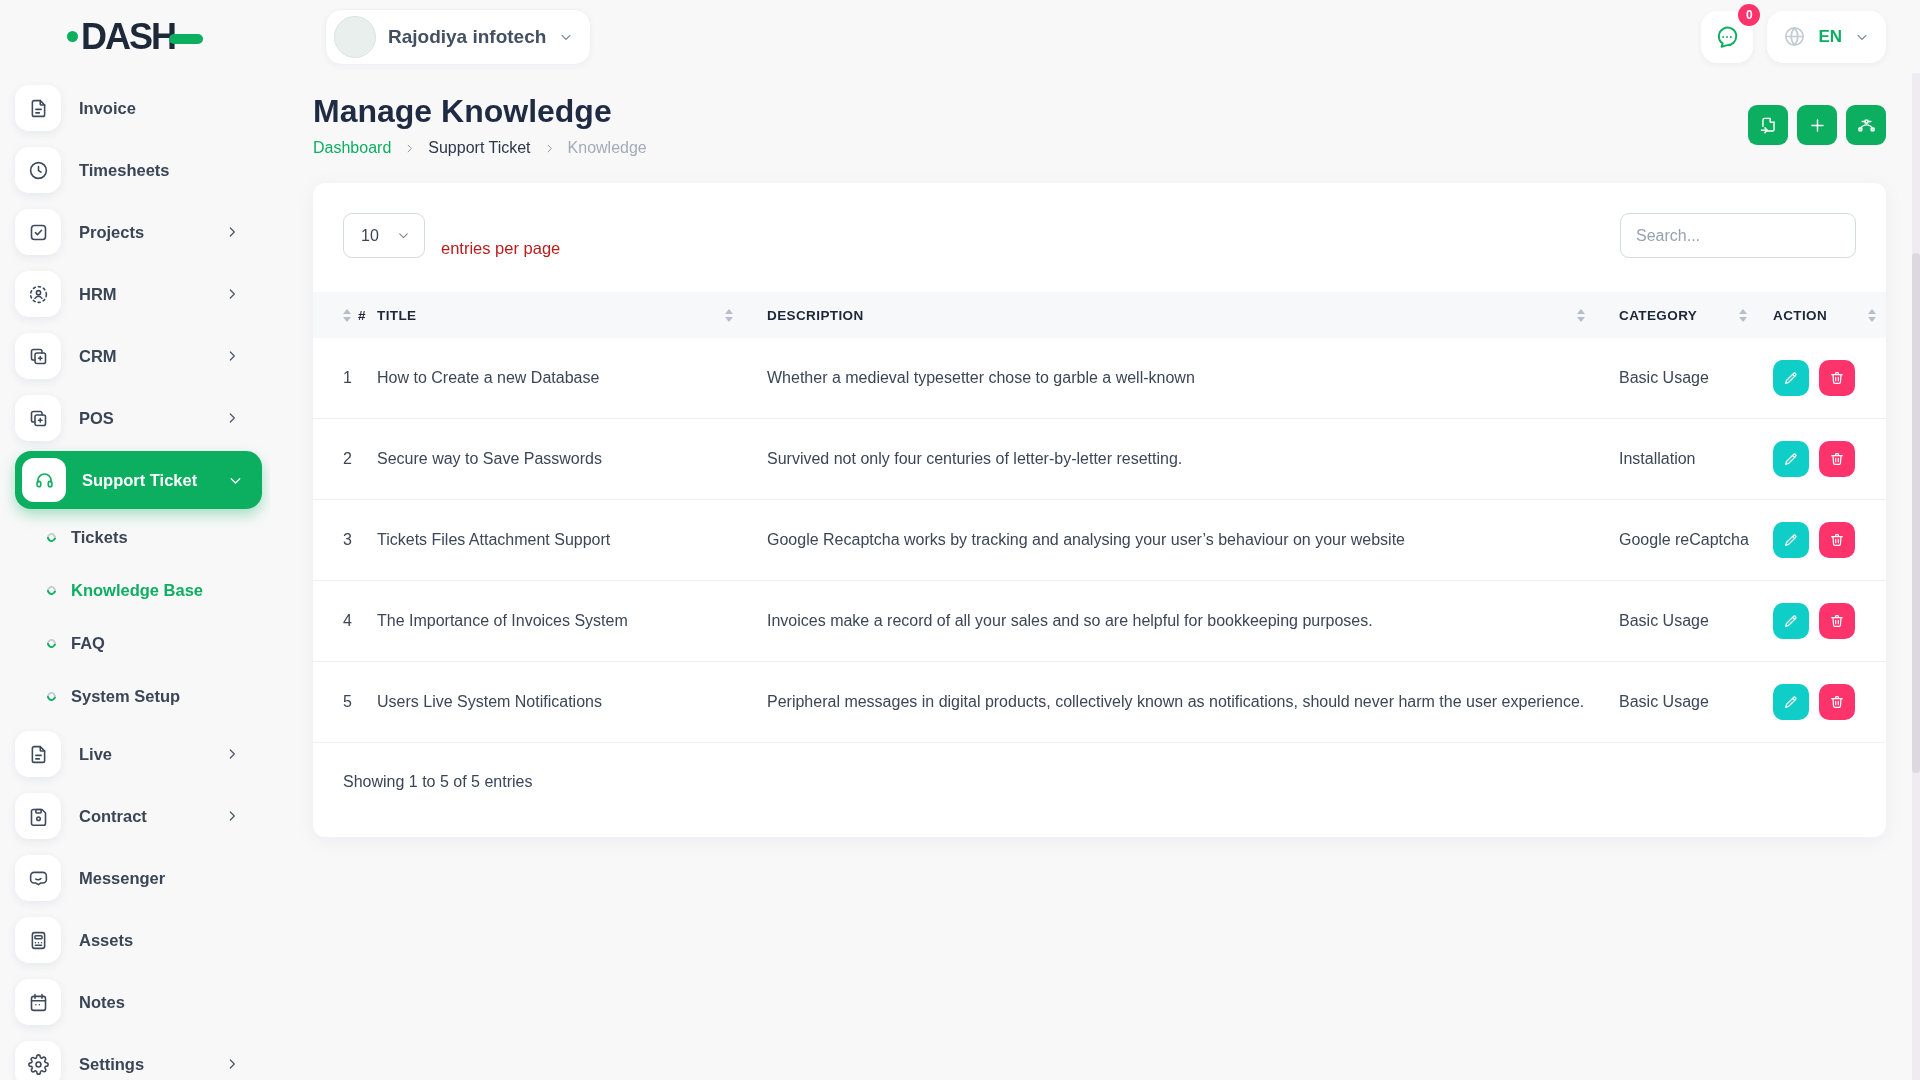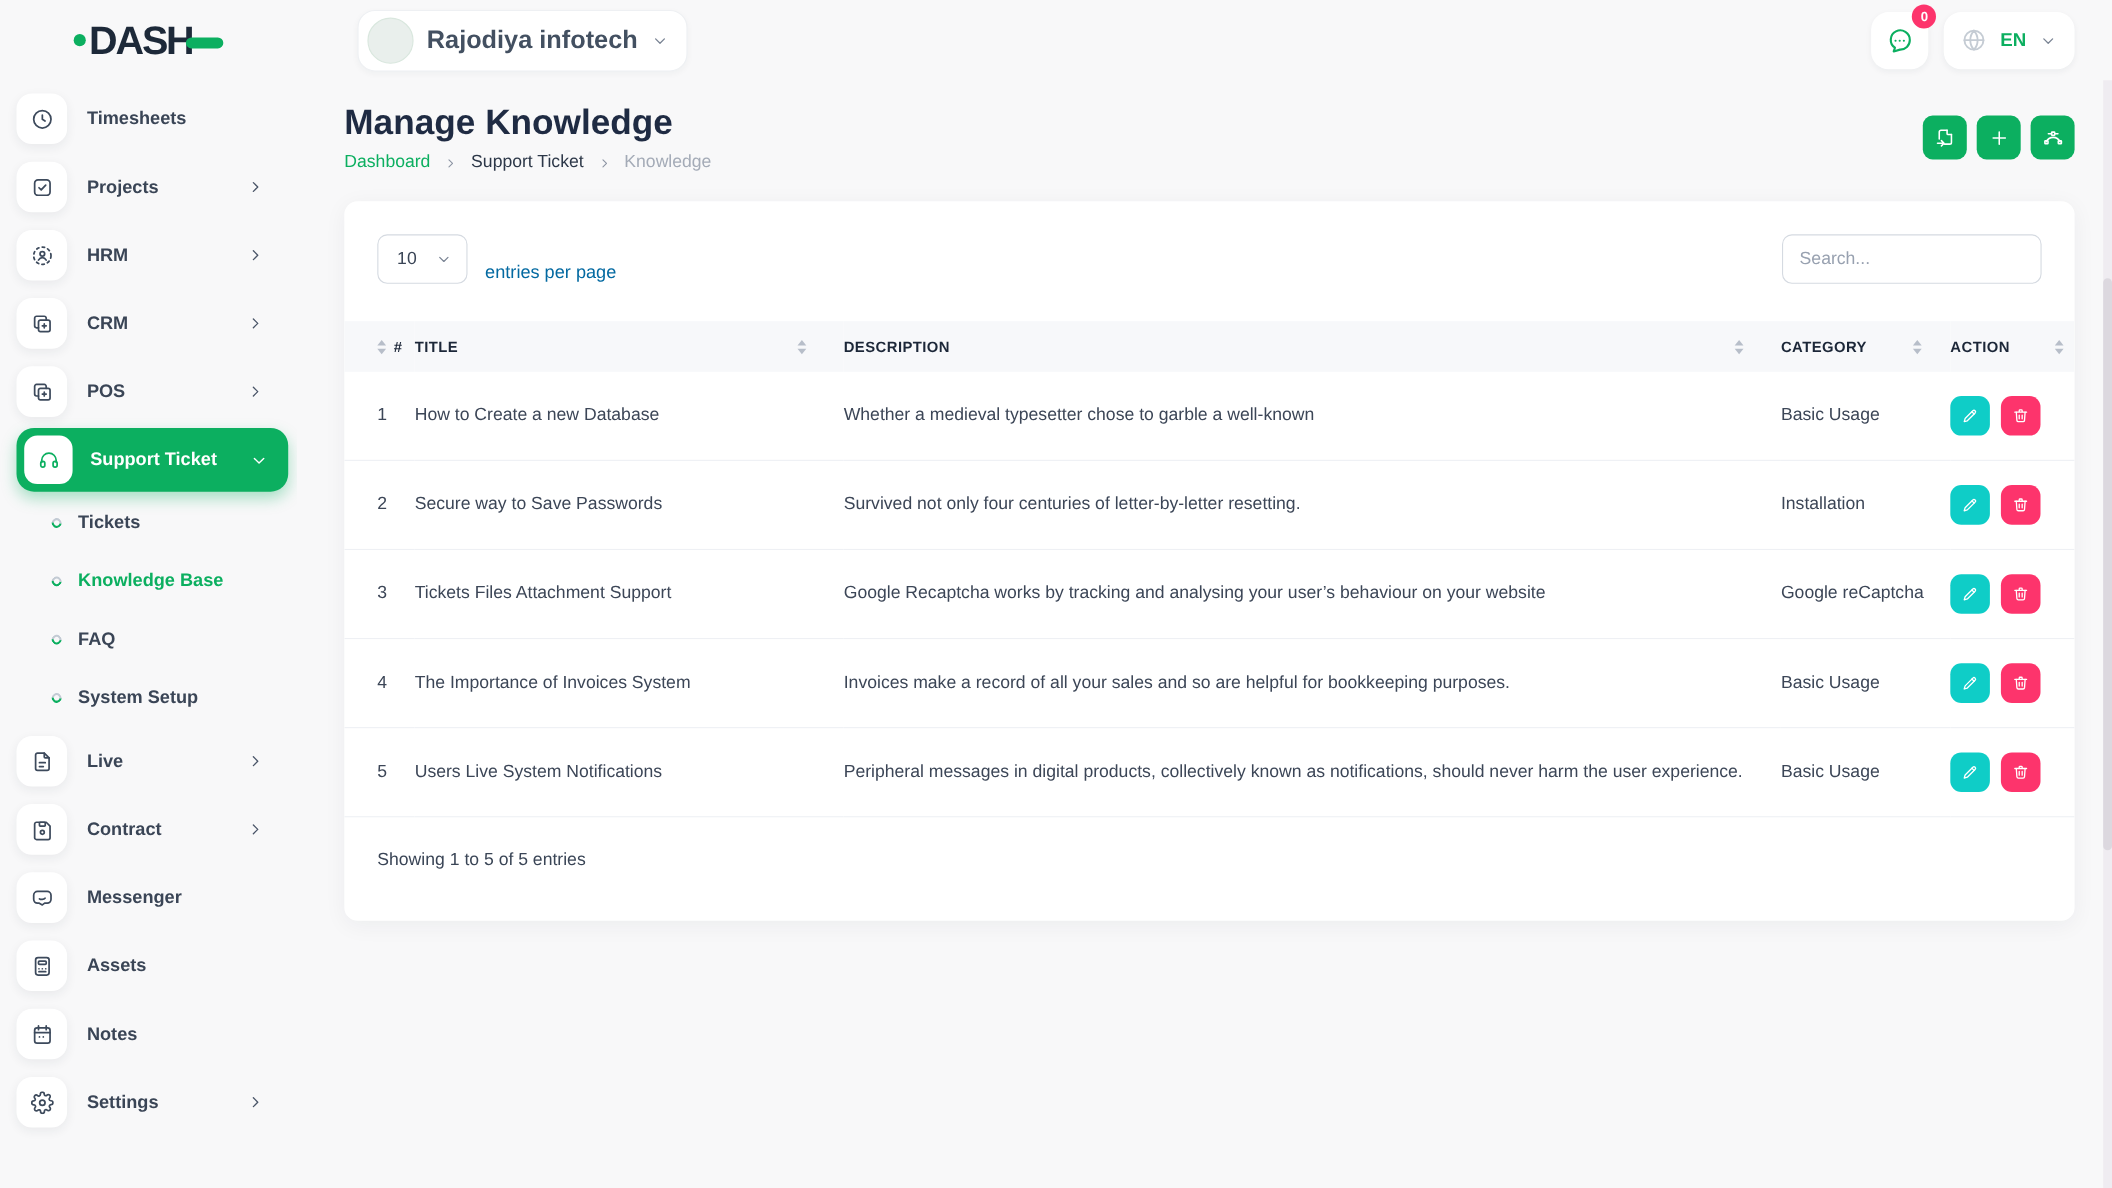--- a/index.html
+++ b/index.html
@@ -12,21 +12,21 @@
   .topbar { height:73px; display:flex; align-items:center; flex:0 0 auto; }
   .logo-wrap { width:270px; display:flex; justify-content:center; align-items:center; }
   .logo { display:inline-flex; align-items:center; cursor:pointer; }
   .logo-dot { width:11px; height:11px; border-radius:50%; background:#0caf60; margin-right:3px; }
   .logo-text { font-size:36px; font-weight:800; letter-spacing:-2px; color:#1d2939; }
   .logo-bar { width:34px; height:10px; border-radius:6px; background:#0caf60; margin-left:-6px; margin-top:4px; }
 
   .company-pill { margin-left:55px; height:56px; background:#fff; border:1px solid #eef0f3; border-radius:16px;
     display:flex; align-items:center; gap:12px; padding:7px 16px 7px 8px; box-shadow:0 2px 6px rgba(25,39,62,.04); cursor:pointer; }
   .avatar { width:42px; height:42px; border-radius:50%; background:#e9efec; border:1px solid #d9e7de; display:flex; align-items:center; justify-content:center; overflow:hidden; }
-  .company-name { font-size:23px; font-weight:600; color:#435061; }
+  .company-name { font-size:19px; font-weight:600; color:#435061; }
   .chev { color:#7a8494; display:inline-flex; }
 
   .topbar-right { margin-left:auto; margin-right:34px; display:flex; align-items:center; gap:14px; }
   .icon-btn { position:relative; width:52px; height:52px; background:#fff; border-radius:16px; display:flex; align-items:center; justify-content:center; box-shadow:0 2px 6px rgba(25,39,62,.05); cursor:pointer; }
   .badge { position:absolute; top:-7px; right:-7px; min-width:22px; height:22px; border-radius:11px; background:#fd346c; color:#fff; font-size:12px; font-weight:700; display:flex; align-items:center; justify-content:center; }
   .lang-pill { height:52px; background:#fff; border-radius:16px; display:flex; align-items:center; gap:12px; padding:0 16px; box-shadow:0 2px 6px rgba(25,39,62,.05); cursor:pointer; }
   .lang-code { color:#0caf60; font-weight:700; font-size:17px; }
 
   
   .body-row { flex:1; display:flex; min-height:0; }
@@ -63,21 +63,21 @@
 
   .head-actions { margin-left:auto; display:flex; gap:9px; align-self:center; }
   .green-btn { width:40px; height:40px; border:none; border-radius:9px; background:#0caf60; color:#fff; display:flex; align-items:center; justify-content:center; cursor:pointer; }
   .green-btn svg { width:19px; height:19px; }
 
   
   .card { margin-top:26px; background:#fff; border-radius:12px; box-shadow:0 4px 20px rgba(25,39,62,.05); overflow:hidden; padding-bottom:46px; }
   .card-toolbar { display:flex; align-items:flex-end; padding:30px 30px 34px 30px; }
   .select-box { width:82px; height:45px; border:1px solid #d5dae1; border-radius:9px; display:flex; align-items:center; justify-content:space-between; padding:0 13px 0 17px; cursor:pointer; background:#fff; }
   .select-value { font-size:16px; color:#3a4556; }
-  .entries-label { margin-left:16px; font-size:16.5px; color:#0369a1; }
+  .entries-label { margin-left:16px; font-size:16.5px; color:#b91c1c; }
   .search-input { margin-left:auto; width:236px; height:45px; border:1px solid #d5dae1; border-radius:9px; padding:0 15px; font-size:16px; color:#3a4556; outline:none; font-family:"Liberation Sans", sans-serif; background:#fff; }
   .search-input::placeholder { color:#98a1b0; }
 
   table.data { width:100%; border-collapse:collapse; }
   thead th { background:#f7f8fa; height:46px; text-align:left; font-size:13.5px; font-weight:700; letter-spacing:.4px; color:#1c2738; cursor:pointer; }
   th .th-inner { display:flex; align-items:center; }
   .sort { display:inline-flex; flex-direction:column; gap:3px; }
   .sort i { display:block; width:0; height:0; border-left:4.5px solid transparent; border-right:4.5px solid transparent; }
   .sort .up { border-bottom:5px solid #b7bec9; }
   .sort .dn { border-top:5px solid #b7bec9; }
@@ -154,20 +154,30 @@
             </svg>
         </span>
       </div>
     </div>
   </div>
 
   <div class="body-row">
 
     <nav class="sidebar">
 
+      <div class="nav-item">
+        <span class="nav-icon">
+            <svg viewBox="0 0 24 24">
+              <path d="M14 3v4a1 1 0 0 0 1 1h4"></path>
+              <path d="M14 3H7a2 2 0 0 0-2 2v14a2 2 0 0 0 2 2h10a2 2 0 0 0 2-2V8l-5-5z"></path>
+              <path d="M9 13h6M9 17h4"></path>
+            </svg>
+          </span>
+        <span class="nav-label">Invoice</span>
+      </div>
 
       <div class="nav-item">
         <span class="nav-icon">
             <svg viewBox="0 0 24 24">
               <circle cx="12" cy="12" r="9"></circle>
               <path d="M12 7.5V12l2.8 1.8"></path>
             </svg>
           </span>
         <span class="nav-label">Timesheets</span>
       </div>

